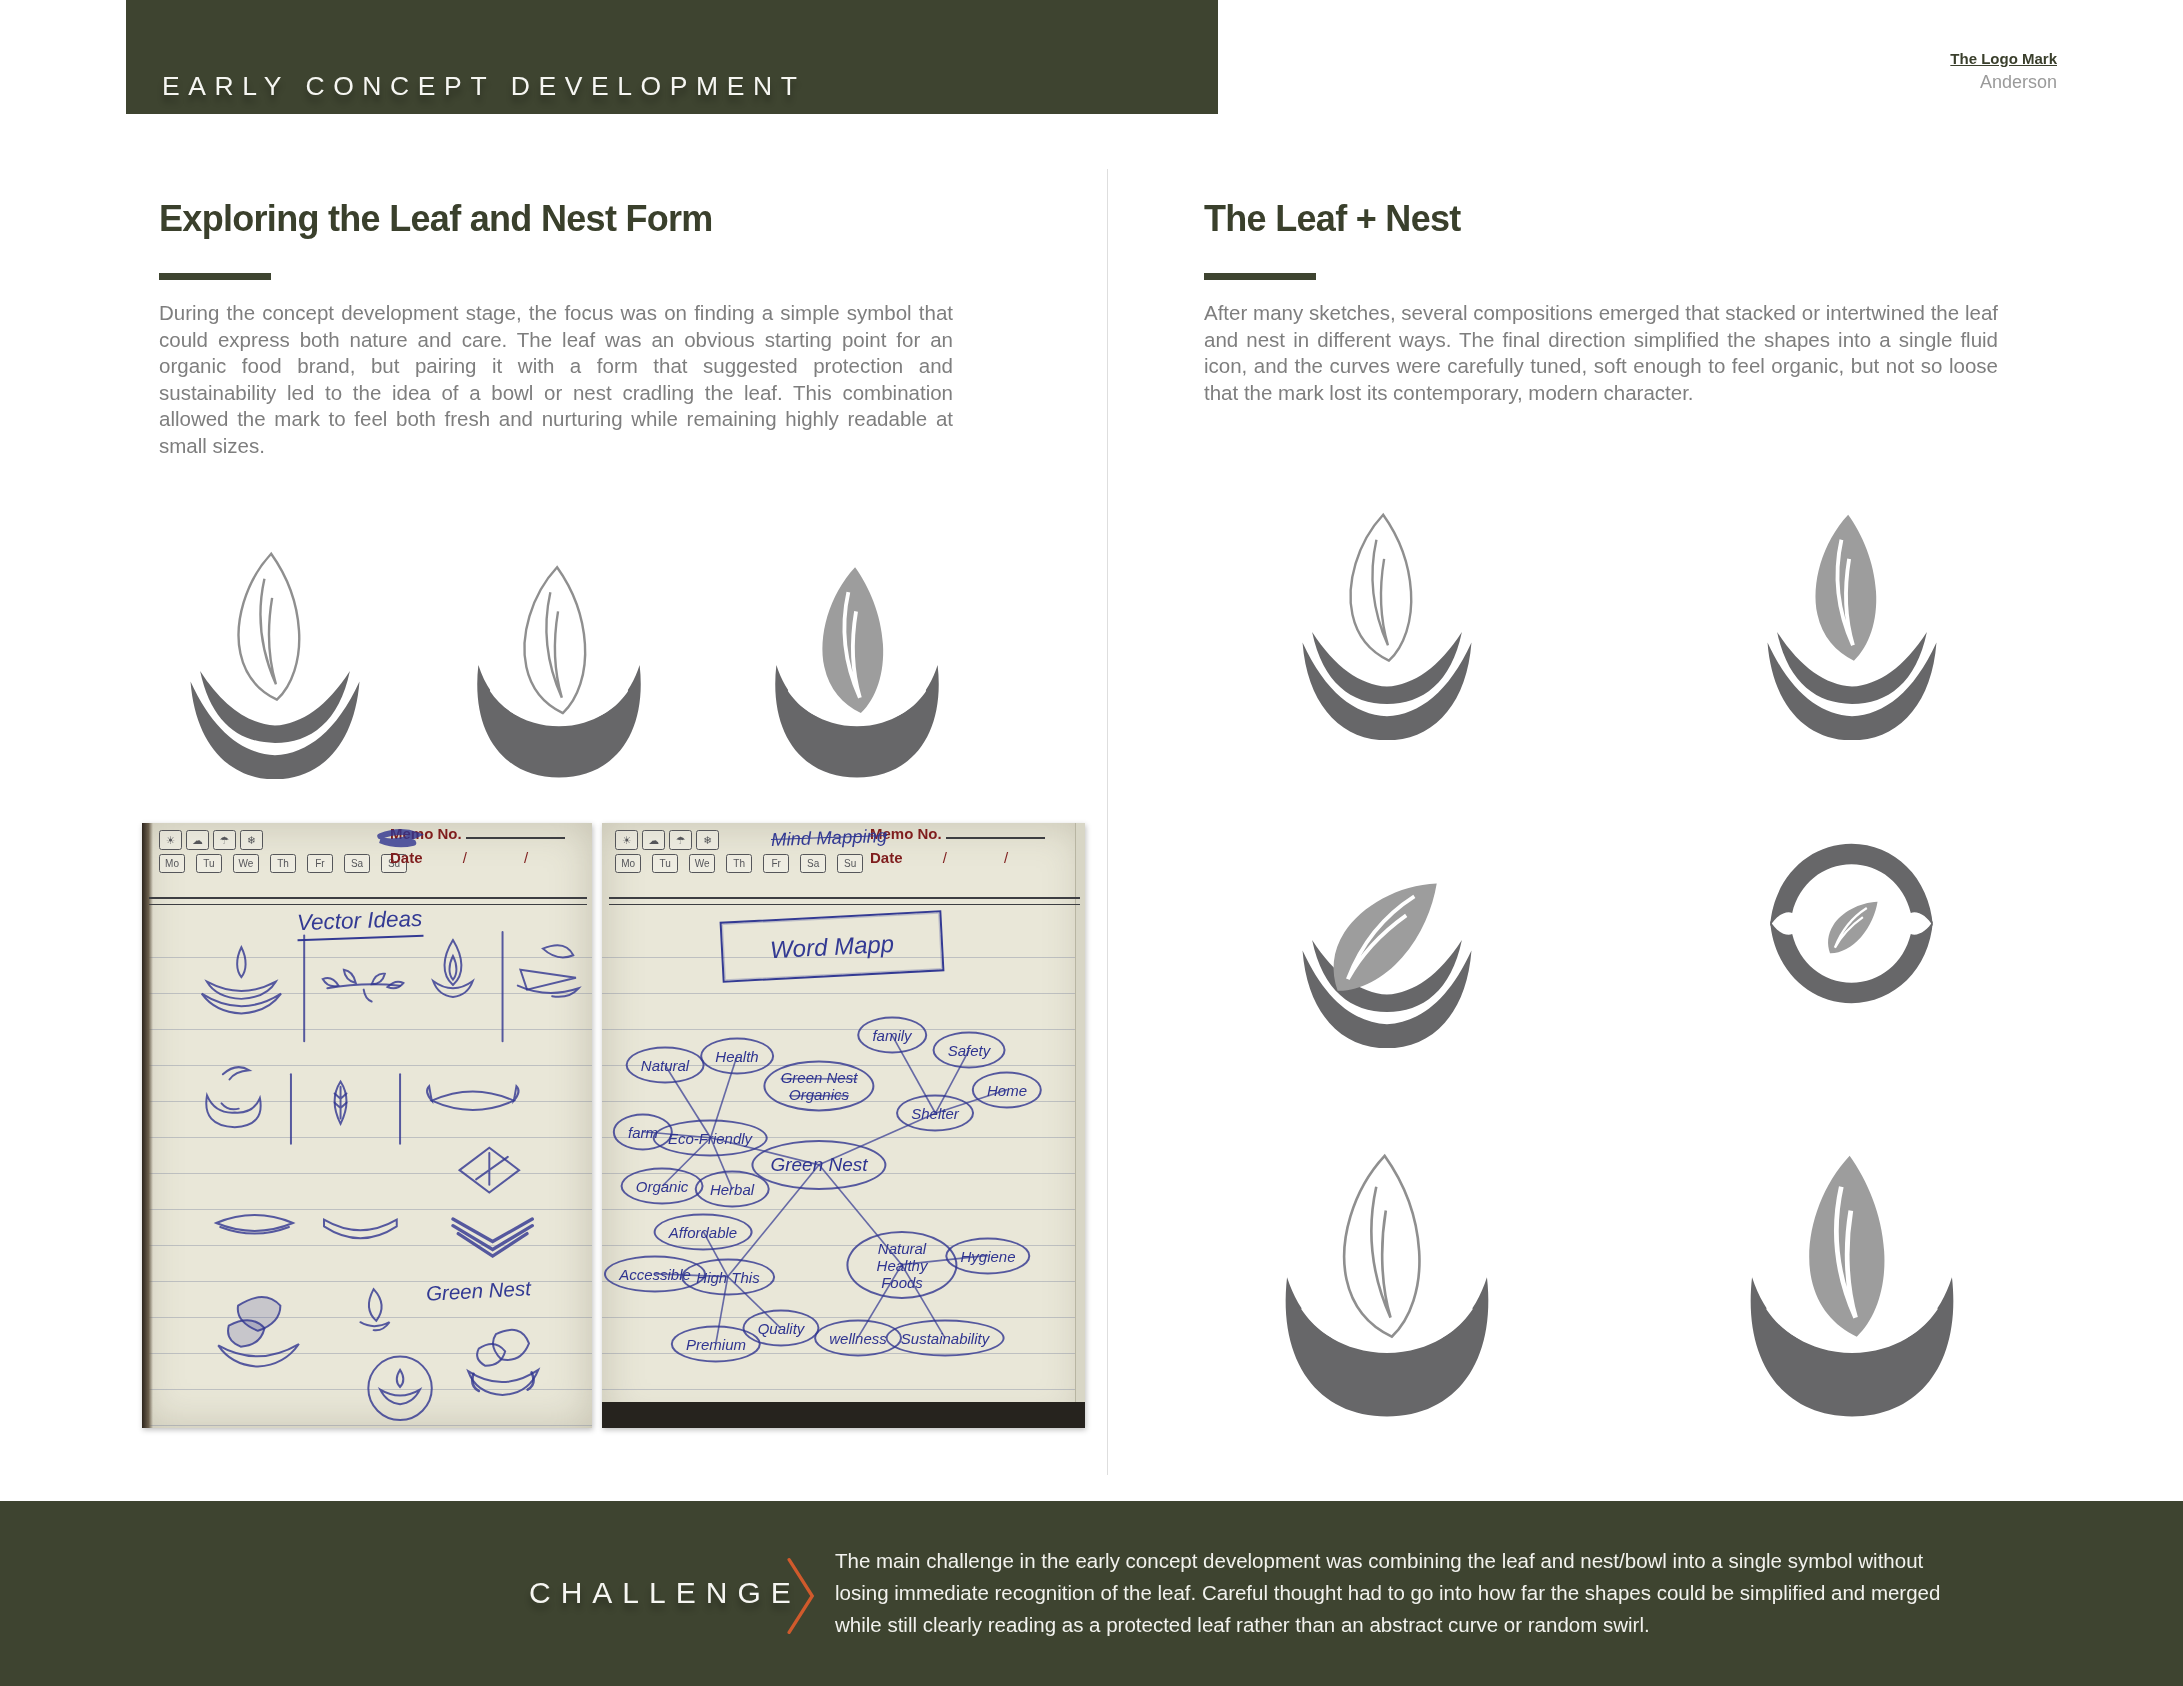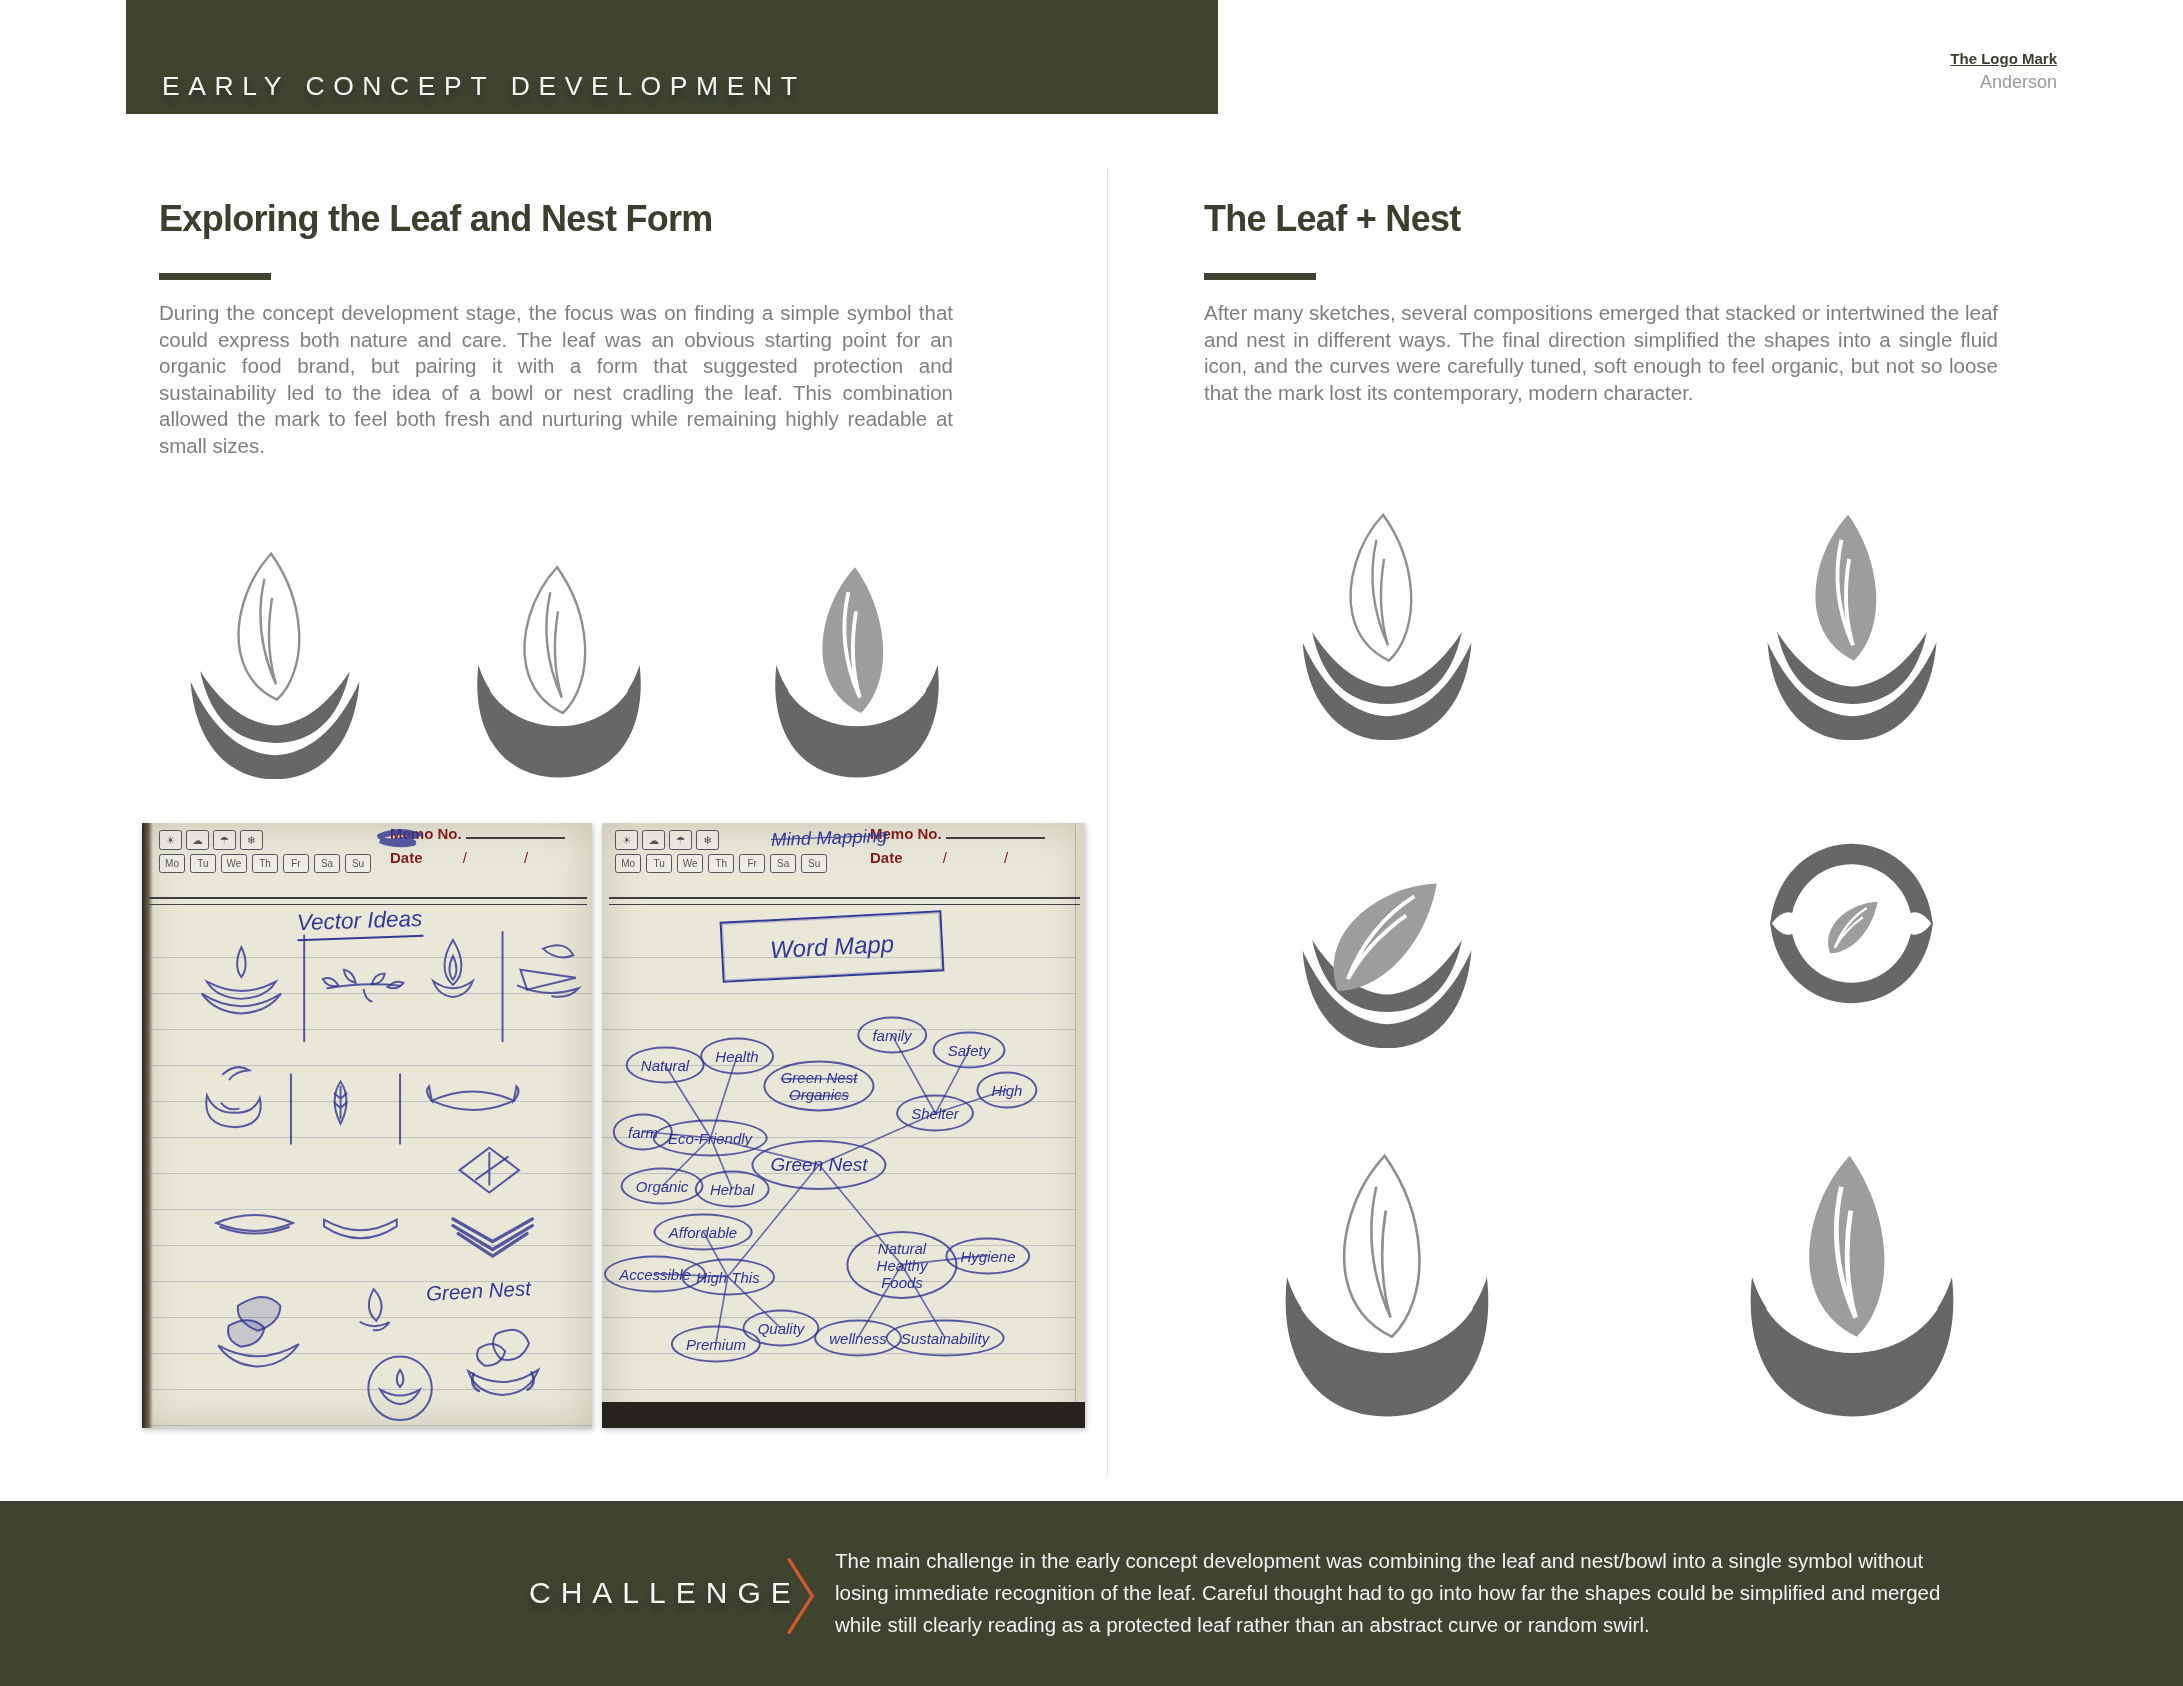--- a/index.html
+++ b/index.html
@@ -45,21 +45,21 @@
     background:repeating-linear-gradient(to bottom,transparent 0 35px,rgba(110,120,150,.35) 35px 36px);}
   .binding{position:absolute;left:0;top:0;bottom:0;width:10.6px;
     background:linear-gradient(to right,#2c241c,#6b5f4d 60%,rgba(0,0,0,0));}
   .page-edge{position:absolute;right:0;top:0;bottom:0;width:9.3px;background:#d8d6c6;border-left:1.3px solid #b8b5a2;}
   .dark-band{position:absolute;left:0;right:0;bottom:0;height:26.5px;background:#26231e;}
 
   .memo-head{position:absolute;left:17px;top:6.6px;right:9.3px;}
   .icon-row{display:flex;gap:4px;}
   .icon-box{width:21px;height:18px;border:1.3px solid #55565a;border-radius:2.6px;
     font-size:10.6px;color:#55565a;display:flex;align-items:center;justify-content:center;background:rgba(255,255,255,.25);}
-  .day-row{display:flex;gap:5px;margin-top:4px;}
+  .day-row{display:flex;gap:11px;margin-top:4px;}
   .day-box{width:24px;height:17px;border:1.3px solid #55565a;border-radius:2.6px;font-size:10px;color:#55565a;
     display:flex;align-items:center;justify-content:center;background:rgba(255,255,255,.25);}
   .memo-right{position:absolute;right:4px;top:1.3px;width:198px;font-size:15px;color:#7f1d1d;font-weight:700;}
   .memo-line{display:inline-block;width:99px;border-bottom:2px solid #3d3e42;height:13.2px;}
   .date-row{margin-top:6.6px;font-weight:700;}
   .date-slashes{font-weight:400;letter-spacing:26.5px;margin-left:36px;}
   .head-rule{position:absolute;left:6.6px;right:5.3px;top:74px;border-top:2.6px solid #3d3e42;}
   .head-rule2{position:absolute;left:6.6px;right:5.3px;top:81px;border-top:1.3px solid #3d3e42;}
 
   .hand{font-style:italic;color:#333a93;}
@@ -316,21 +316,21 @@
         <line x1="190" y1="686" x2="270" y2="764"></line>
       <line x1="453" y1="668" x2="387" y2="778"></line>
         <line x1="453" y1="668" x2="518" y2="778"></line>
       <line x1="453" y1="668" x2="584" y2="654"></line>
     </svg>
     <span class="node" style="left:63px;top:242px">Natural</span>
     <span class="node" style="left:135px;top:233px">Health</span>
     <span class="node node-multi node-crossed" style="left:217px;top:263px">Green Nest Organics</span>
     <span class="node" style="left:290px;top:212px">family</span>
     <span class="node" style="left:367px;top:227px">Safety</span>
-    <span class="node" style="left:405px;top:267px">High</span>
+    <span class="node" style="left:405px;top:267px">Home</span>
     <span class="node" style="left:333px;top:290px">Shelter</span>
     <span class="node" style="left:41px;top:309px">farm</span>
     <span class="node" style="left:108px;top:315px">Eco-Friendly</span>
     <span class="node" style="left:60px;top:363px">Organic</span>
     <span class="node" style="left:130px;top:366px">Herbal</span>
     <span class="node" style="left:101px;top:409px">Affordable</span>
     <span class="node" style="left:53px;top:451px">Accessible</span>
     <span class="node" style="left:126px;top:454px">High This</span>
     <span class="node" style="left:114px;top:521px">Premium</span>
     <span class="node" style="left:179px;top:505px">Quality</span>

